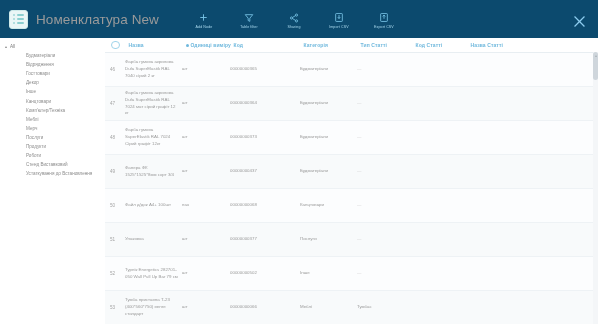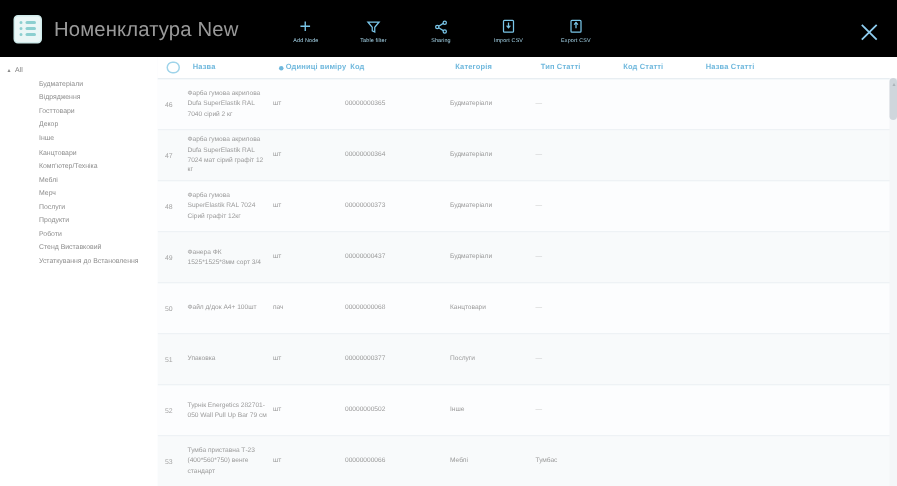--- a/index.html
+++ b/index.html
@@ -16,21 +16,21 @@
     color: #555;
     position: relative;
   }
 
   
   .app-header {
     position: absolute;
     top: 0; left: 0;
     width: 598px;
     height: 38px;
-    background: #000000;
+    background: #0c4a6e;
     display: flex;
     align-items: center;
   }
   .logo-icon {
     width: 19px;
     height: 19px;
     margin-left: 9px;
     border-radius: 3px;
     background: #eaf6f6;
     border: 1px solid #cfeaea;

